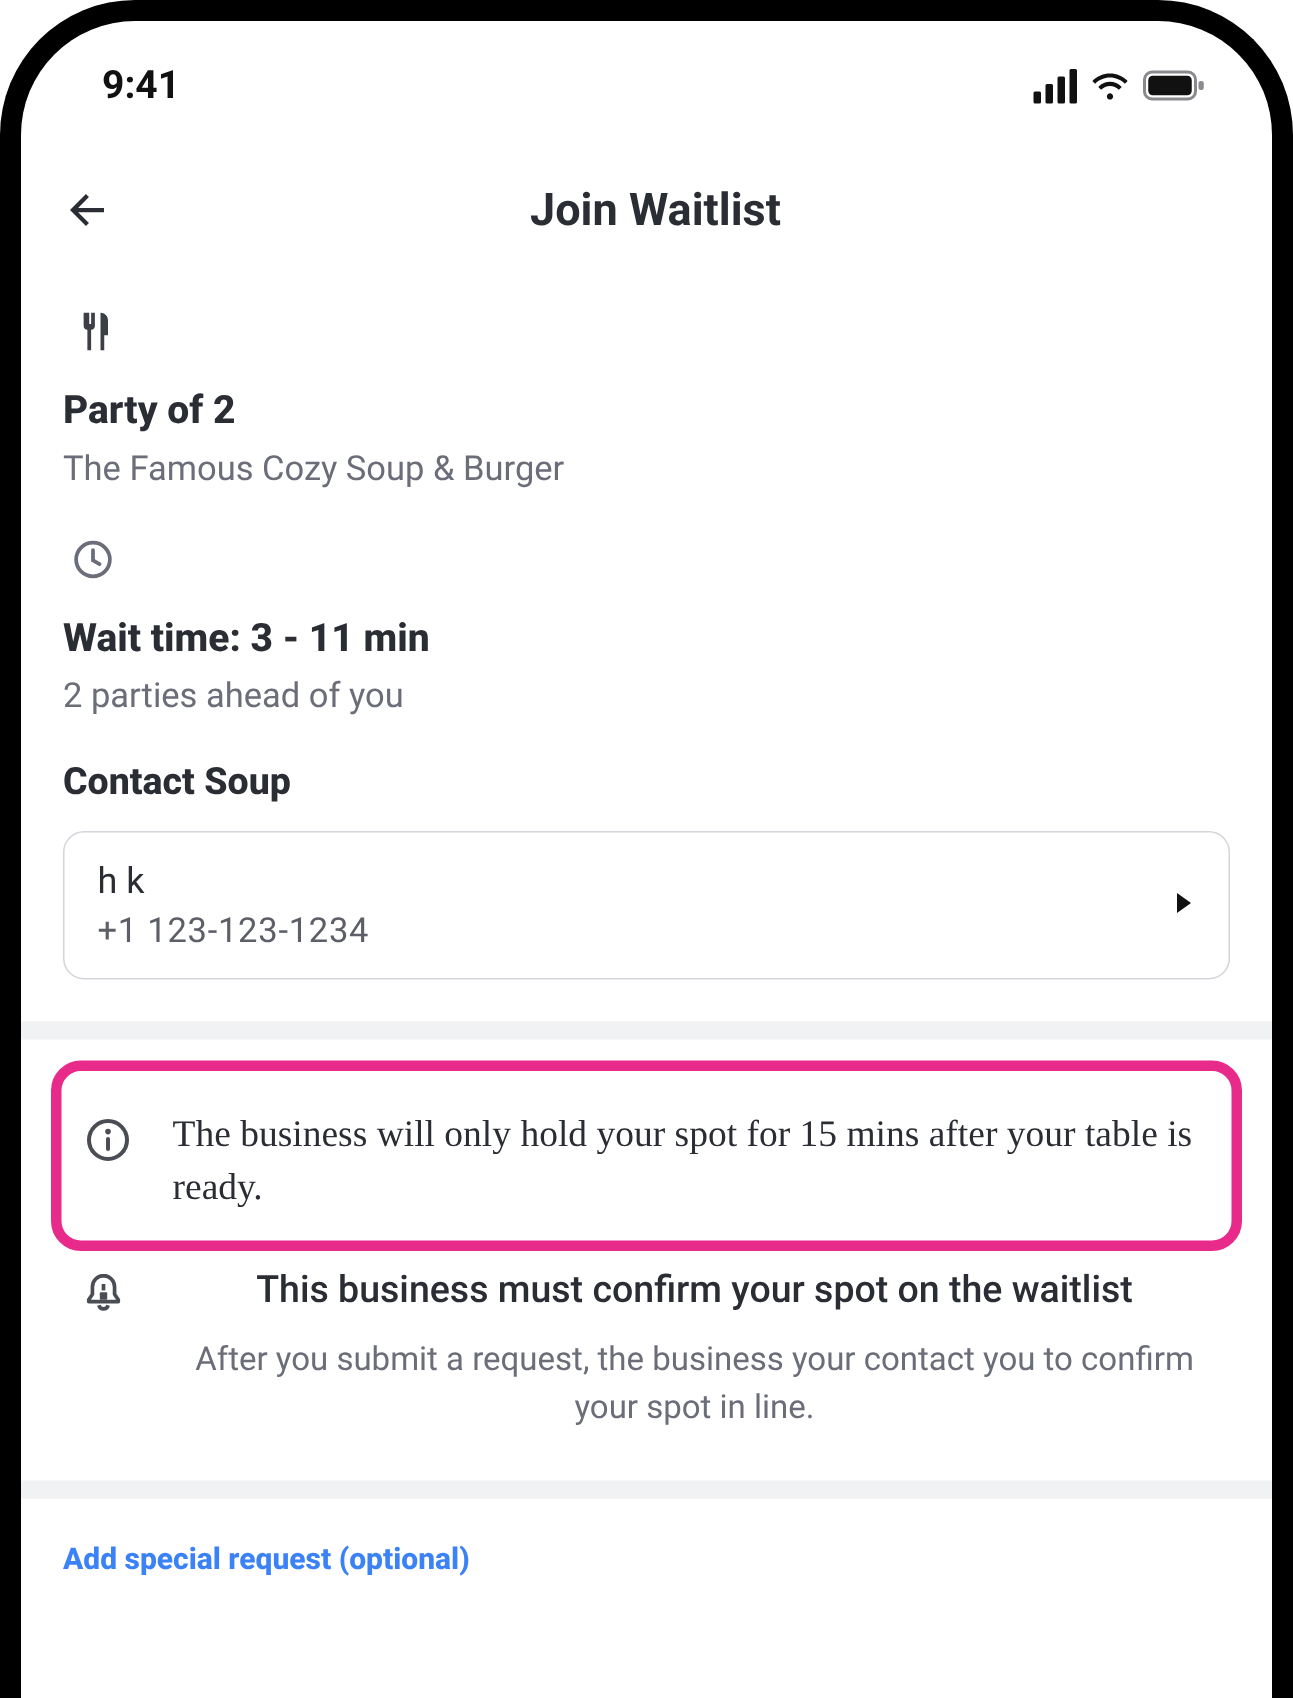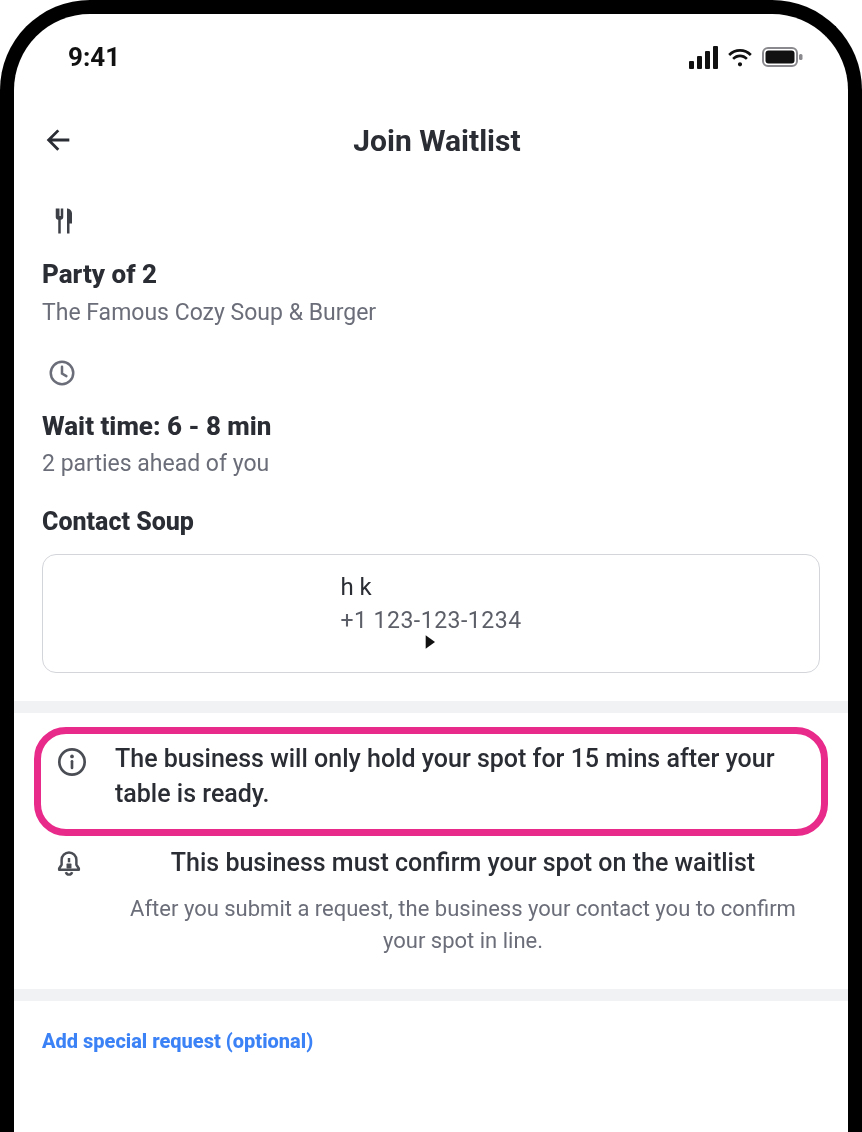--- a/index.html
+++ b/index.html
@@ -89,37 +89,37 @@
   }
 
   .contact-card {
     border: 1.5px solid #d3d5da;
     border-radius: 14px;
     padding: 18px 22px;
     display:flex;
     align-items:center;
     justify-content:space-between;
     background:#fff;
-    flex-direction:column;
   }
   .contact-card .name { font-size: 24px; color:#2b2d34; margin-bottom:6px; }
   .contact-card .phone { font-size: 23px; color:#5d5f68; letter-spacing:0.5px; }
   .contact-right { color:#111; }
 
   .divider-block {
     height: 12px;
     background: #f1f2f4;
     margin: 28px -28px 0 -28px;
   }
 
   .highlight-box {
     border: 7px solid #e82a8a;
-    border-radius: 32px;
-    padding: 8px 16px 18px 10px;
+    border-radius: 20px;
+    padding: 26px 16px 18px 10px;
     margin: 14px -8px 10px -8px;
+    font-family: Liberation Serif, serif;
   }
   .notice-row { display:flex; gap: 22px; }
   .notice-icon { width:42px; flex-shrink:0; display:flex; justify-content:center; padding-top:4px; color:#4b4d55; }
   .notice-text .primary { font-size: 25px; color:#2b2d34; line-height:1.38; font-weight:500; }
   .notice-text .secondary { font-size: 22px; color:#6b6e79; line-height:1.45; margin-top:12px; }
 
   .notice-section { padding: 0 6px; text-align: center; }
 
   .special-heading {
     font-size: 20px;
@@ -181,21 +181,21 @@
     </div>
 
     <div class="info-row">
       <div class="info-icon">
         <svg width="30" height="30" viewBox="0 0 24 24">
           <circle cx="12" cy="12" r="9" fill="none" stroke="#6b6e79" stroke-width="2"></circle>
           <path d="M12 7v5.5l3.5 2" fill="none" stroke="#6b6e79" stroke-width="2" stroke-linecap="round"></path>
         </svg>
       </div>
       <div class="info-text">
-        <div class="primary">Wait time: 6 - 8 min</div>
+        <div class="primary">Wait time: 3 - 11 min</div>
         <div class="secondary">2 parties ahead of you</div>
       </div>
     </div>
 
     <div class="section-heading">Contact Soup</div>
     <div class="contact-card">
       <div>
         <div class="name">h k</div>
         <div class="phone">+1 123-123-1234</div>
       </div>

